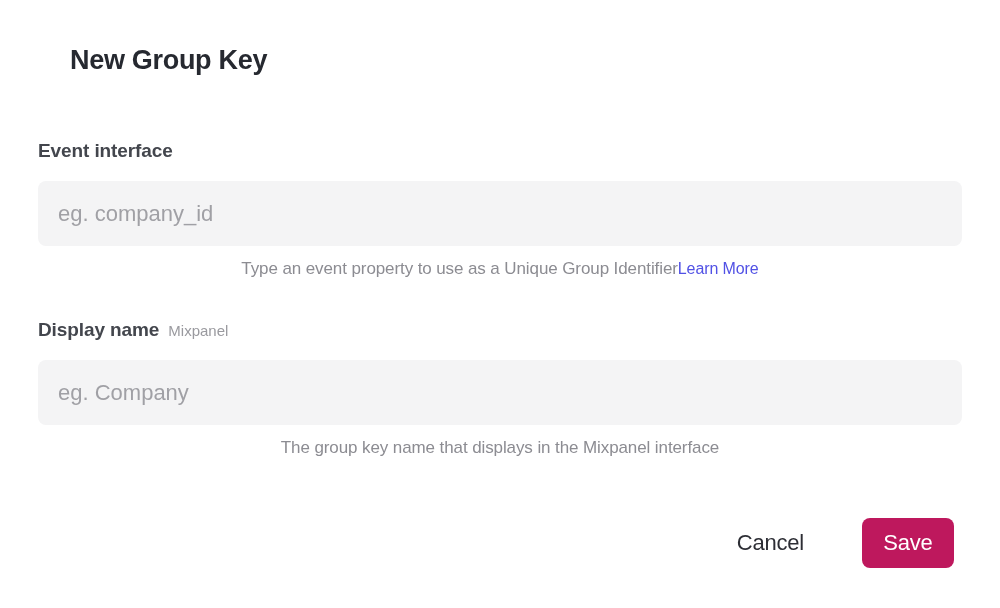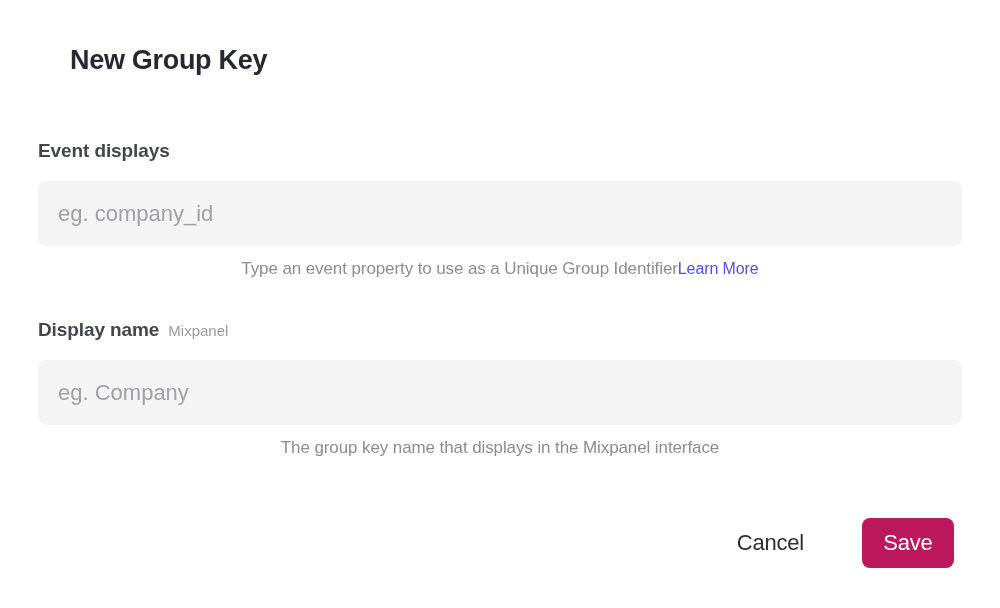--- a/index.html
+++ b/index.html
@@ -128,21 +128,21 @@
 <body>
 
 <div class="dialog">
 
   <h1 class="dialog-title">New Group Key</h1>
 
   <div class="form-body">
 
     <div class="field-group">
       <div class="field-label-row">
-        <span class="field-label">Event displays</span>
+        <span class="field-label">Event interface</span>
       </div>
       <input class="field-input" type="text" placeholder="eg. company_id" style="">
       <div class="field-helper-row">
         <span class="field-helper">Type an event property to use as a Unique Group Identifier</span>
         <a class="field-link">Learn More</a>
       </div>
     </div>
 
     <div class="field-spacer"></div>
 

